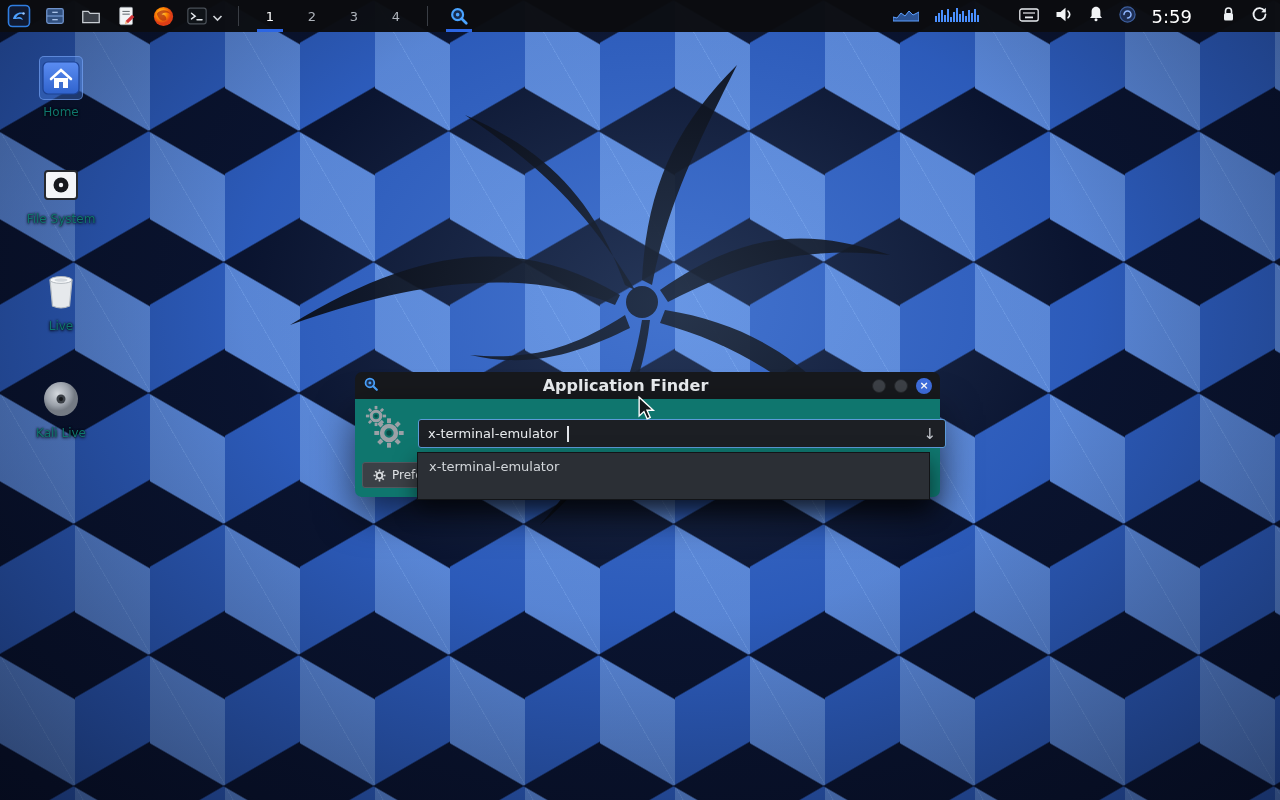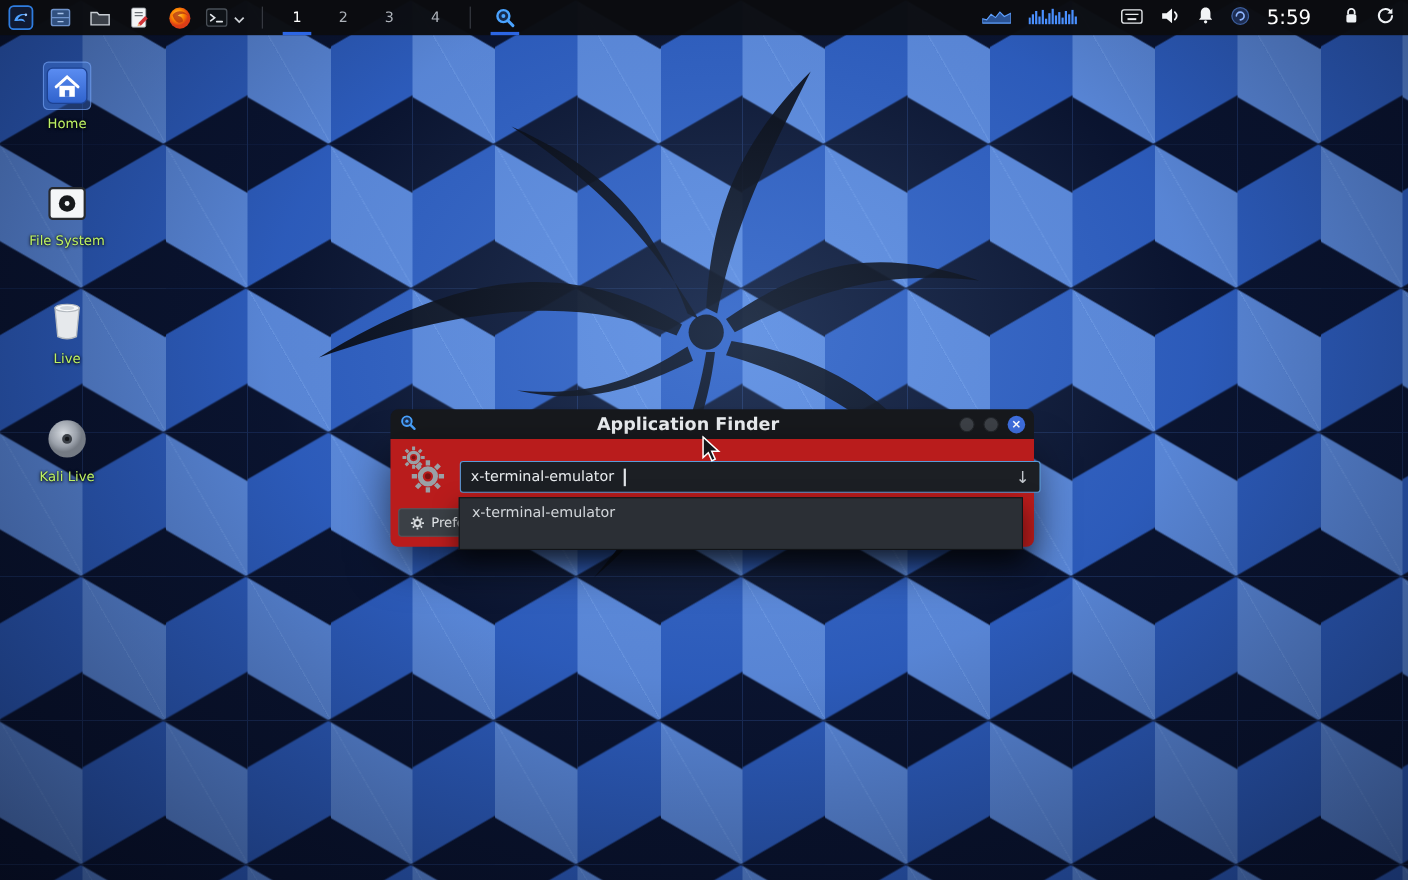--- a/index.html
+++ b/index.html
@@ -27,32 +27,32 @@
   .sep{width:1px;height:20px;background:#3a3e45;margin:0 5px;}
   .ws{width:32px;height:32px;display:flex;align-items:center;justify-content:center;color:#aeb3ba;font-size:13px;position:relative;cursor:default;}
   .ws.active{color:#ffffff;}
   .ws.active::after,.task.active::after{content:"";position:absolute;left:3px;right:3px;bottom:0;height:3px;background:#2c66e4;}
   .task{width:32px;height:32px;display:flex;align-items:center;justify-content:center;position:relative;}
   .panel-right{margin-left:auto;display:flex;align-items:center;gap:16px;padding-right:12px;height:100%;}
   .clock{color:#ffffff;font-size:18px;}
 
   
   .desk-item{position:absolute;left:18px;width:86px;display:flex;flex-direction:column;align-items:center;gap:6px;z-index:10;}
-  .desk-label{color:#bef264;font-size:12px;text-align:center;text-shadow:0 1px 3px rgba(0,0,0,.95),0 0 2px rgba(0,0,0,.85);line-height:1.1;}
+  .desk-label{color:#0f766e;font-size:12px;text-align:center;text-shadow:0 1px 3px rgba(0,0,0,.95),0 0 2px rgba(0,0,0,.85);line-height:1.1;}
   .icon-48{width:44px;height:44px;display:flex;align-items:center;justify-content:center;}
   .sel{background:rgba(70,125,225,.38);border:1px solid rgba(130,175,255,.55);border-radius:5px;box-sizing:border-box;}
 
   
   .finder{position:absolute;left:355px;top:372px;width:585px;z-index:100;}
   .titlebar{height:27px;background:#17191d;border-radius:7px 7px 0 0;display:flex;align-items:center;padding:0 8px;}
   .tb-title{flex:1;text-align:center;color:#eceff2;font-size:16px;font-weight:bold;}
   .tb-btns{display:flex;align-items:center;gap:8px;}
   .circle-btn{width:14px;height:14px;border-radius:50%;background:#3d4147;border:1px solid #23262a;box-sizing:border-box;}
   .close-btn{width:16px;height:16px;border-radius:50%;background:#3e6ede;color:#fff;font-size:11px;line-height:1;display:flex;align-items:center;justify-content:center;font-weight:bold;}
-  .win-body{position:relative;height:98px;background:#b91c1c;border-radius:0 0 7px 7px;box-shadow:0 16px 38px rgba(0,0,0,.6);}
+  .win-body{position:relative;height:98px;background:#0f766e;border-radius:0 0 7px 7px;box-shadow:0 16px 38px rgba(0,0,0,.6);}
   .gears{position:absolute;left:8px;top:6px;width:50px;height:50px;color:#9aa0a6;}
   .cmd{position:absolute;left:63px;top:20px;width:508px;height:27px;background:#1c1f24;border:1px solid #5b9bd8;border-radius:3px;display:flex;align-items:center;padding:0 9px;box-sizing:content-box;}
   .cmd-text{color:#e8ebee;font-size:13px;white-space:pre;}
   .caret{width:2px;height:16px;background:#e2e5e9;margin-left:9px;}
   .cmd-arrow{margin-left:auto;color:#c2c6cc;font-size:15px;}
   .pref-btn{position:absolute;left:7px;top:63px;height:26px;width:112px;background:#3b4046;border:1px solid #53585f;border-radius:3px;color:#e4e7ea;font-size:12px;display:flex;align-items:center;gap:6px;padding:0 10px;box-sizing:border-box;overflow:hidden;white-space:nowrap;z-index:1;}
   .popup{position:absolute;left:62px;top:53px;width:513px;height:48px;background:#2b2f35;border:1px solid #121417;box-shadow:0 10px 22px rgba(0,0,0,.55);z-index:5;box-sizing:border-box;}
   .popup-item{padding:6px 11px;color:#d3d7db;font-size:13px;}
 
   .cursor{position:absolute;left:636px;top:396px;z-index:300;pointer-events:none;}

